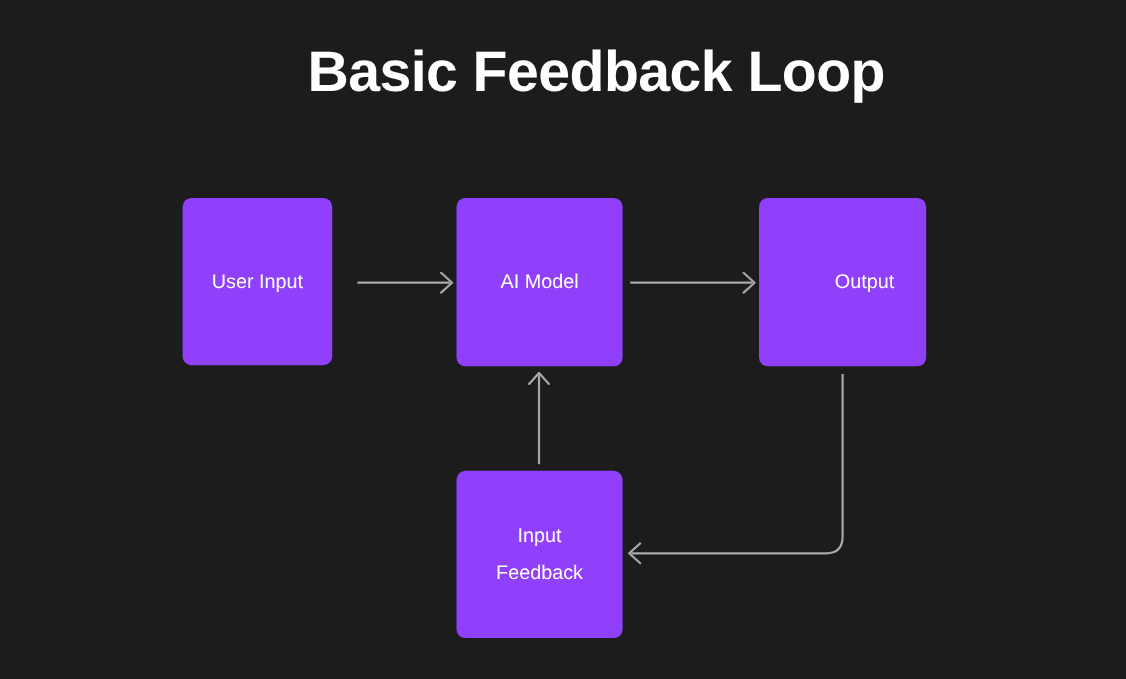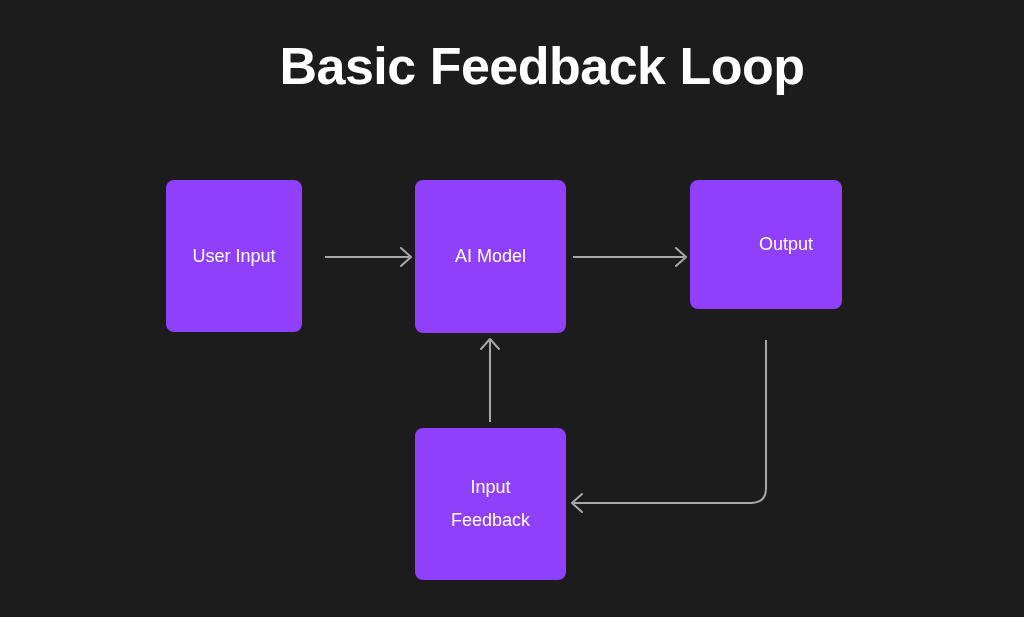--- a/index.html
+++ b/index.html
@@ -49,21 +49,21 @@
     box-sizing: border-box;
     padding: 4px;
   }
   .node .node-label {
     display: block;
     width: 100%;
     white-space: pre-line;
   }
   #node-user-input   { left: 166px; top: 180px; width: 136px; height: 152px; }
   #node-ai-model     { left: 415px; top: 180px; width: 151px; height: 153px; }
-  #node-output       { left: 690px; top: 180px; width: 152px; height: 129px; padding-left: 44px; }
+  #node-output       { left: 690px; top: 180px; width: 152px; height: 153px; padding-left: 44px; }
   #node-user-feedback{ left: 415px; top: 428px; width: 151px; height: 152px; }
 
   #edges {
     position: absolute;
     left: 0;
     top: 0;
     width: 1024px;
     height: 617px;
     pointer-events: none;
   }

